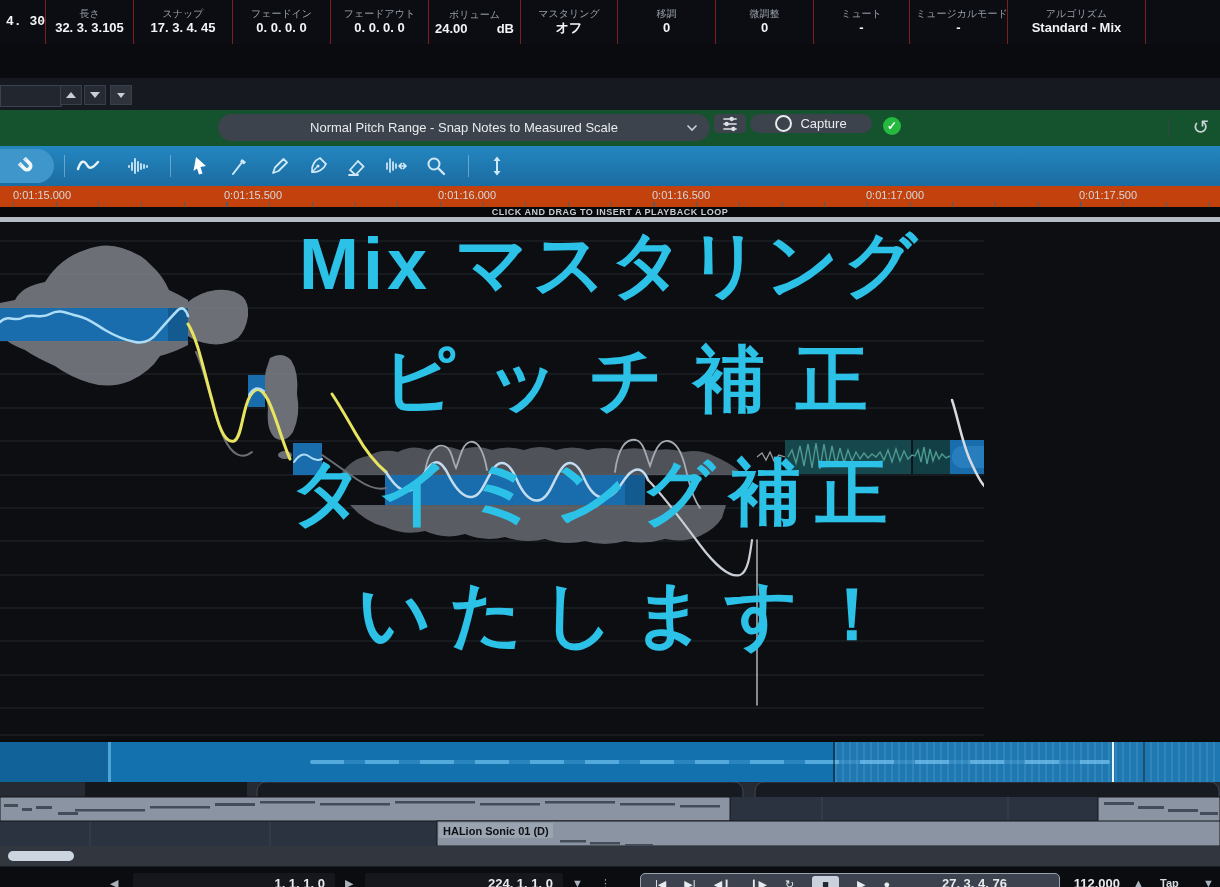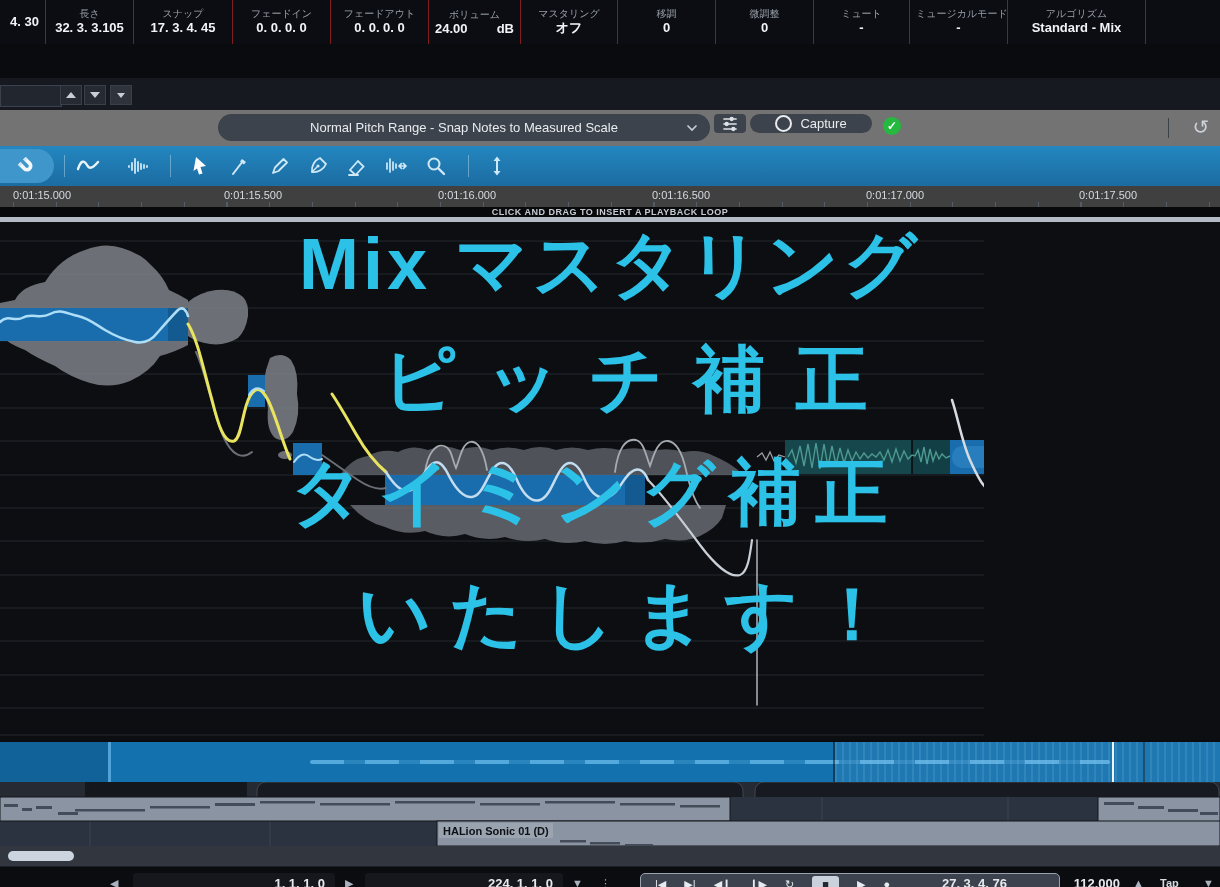--- a/index.html
+++ b/index.html
@@ -5,54 +5,54 @@
   html,body{margin:0;padding:0;background:#000;}
   .screen{position:relative;width:1220px;height:887px;overflow:hidden;background:#0d0e12;
     font-family:"Liberation Sans",sans-serif;-webkit-font-smoothing:antialiased;}
   
   .info-bar{position:absolute;left:0;top:0;width:1220px;height:44px;background:#0b0d12;
     display:flex;border-bottom:1px solid #1d2129;}
   .if{position:relative;height:100%;display:flex;flex-direction:column;justify-content:center;box-sizing:border-box;padding:2px 6px 3px;}
   .if+.if{border-left:1px solid #7f1d1d;}
   .if .lbl{font-size:10px;color:#99a0ab;text-align:center;white-space:nowrap;line-height:13px;}
   .if .val{font-size:13px;font-weight:bold;color:#f1f3f6;text-align:center;white-space:nowrap;line-height:16px;}
-  .if.ra .val{text-align:right;}
+  .if.ra .val{text-align:right;font-family:Liberation Mono, monospace;}
   .if.vol .valrow{display:flex;justify-content:space-between;}
   .if.vol .valrow span{font-size:13px;font-weight:bold;color:#f1f3f6;}
   
   .gap-band{position:absolute;left:0;top:44px;width:1220px;height:34px;background:#0a0b0e;}
   .subheader{position:absolute;left:0;top:78px;width:1220px;height:32px;background:#16191f;border-bottom:1px solid #23272f;}
   .mini-input{position:absolute;left:0;top:7px;width:56px;height:18px;background:#22262e;border:1px solid #3c424d;}
   .spin{position:absolute;top:7px;width:20px;height:18px;background:#262b33;border:1px solid #3a404b;display:flex;align-items:center;justify-content:center;}
   .tri-up{width:0;height:0;border-left:5px solid transparent;border-right:5px solid transparent;border-bottom:6px solid #c9ced6;}
   .tri-dn{width:0;height:0;border-left:5px solid transparent;border-right:5px solid transparent;border-top:6px solid #c9ced6;}
   .tri-sm{width:0;height:0;border-left:4px solid transparent;border-right:4px solid transparent;border-top:5px solid #c9ced6;}
   
-  .editor-header{position:absolute;left:0;top:110px;width:1220px;height:36px;background:#737373;}
+  .editor-header{position:absolute;left:0;top:110px;width:1220px;height:36px;background:#14532d;}
   .scale-pill{position:absolute;left:218px;top:4px;width:492px;height:27px;background:#3c434c;border-radius:14px;
     display:flex;align-items:center;justify-content:center;color:#e9ebee;font-size:13px;}
   .scale-pill .chev{position:absolute;right:12px;top:10px;}
   .hdr-btn{position:absolute;top:4px;height:19px;background:#3c434c;display:flex;align-items:center;justify-content:center;}
   .sliders-btn{left:714px;width:32px;border-radius:4px;}
   .capture-pill{left:750px;width:122px;border-radius:14px;color:#e9ebee;font-size:13px;gap:8px;}
   .cap-circle{width:13px;height:13px;border:2px solid #e9ebee;border-radius:50%;}
   .check-ok{position:absolute;left:883px;top:7px;width:18px;height:18px;border-radius:50%;background:#25b93f;
     color:#fff;font-size:12px;font-weight:bold;display:flex;align-items:center;justify-content:center;}
   .hdr-sep{position:absolute;left:1168px;top:8px;width:1px;height:20px;background:#3a414b;}
   .undo-btn{position:absolute;left:1188px;top:3px;width:26px;height:28px;color:#ccd2d9;font-size:20px;
     display:flex;align-items:center;justify-content:center;}
   
   .toolbar{position:absolute;left:0;top:146px;width:1220px;height:40px;background:linear-gradient(#2486c0,#1b6ca1);}
   .magnet-pill{position:absolute;left:0;top:3px;width:54px;height:34px;background:#3e96ca;border-radius:0 17px 17px 0;
     display:flex;align-items:center;justify-content:center;}
   .tb-sep{position:absolute;top:9px;width:1px;height:22px;background:rgba(220,240,250,.38);}
   .tb-icon{position:absolute;top:8px;width:24px;height:24px;margin-left:-12px;}
   .tb-icon svg{display:block;}
   
-  .ruler{position:absolute;left:0;top:186px;width:1220px;height:21px;background:#404040;}
+  .ruler{position:absolute;left:0;top:186px;width:1220px;height:21px;background:#c2410c;}
   .ruler::after{content:"";position:absolute;left:0;bottom:0;width:100%;height:5px;
     background:repeating-linear-gradient(90deg,#565c65 0 1px,transparent 1px 42.7px);background-position:13px 0;}
   .ruler .rl{position:absolute;top:3px;font-size:11px;color:#d5d9de;white-space:nowrap;}
   .loop-strip{position:absolute;left:0;top:207px;width:1220px;height:10px;background:#08090b;
     display:flex;align-items:center;justify-content:center;}
   .loop-strip span{font-size:9px;font-weight:bold;letter-spacing:.5px;color:#c7ccd3;line-height:10px;}
   .hscroll-light{position:absolute;left:0;top:217px;width:1220px;height:5px;background:#b5bbc4;}
   
   .pianoroll{position:absolute;left:0;top:222px;width:984px;height:518px;background:#0d0e12;overflow:hidden;}
   .overlay-line{position:absolute;left:0;width:1220px;text-align:center;font-weight:bold;

